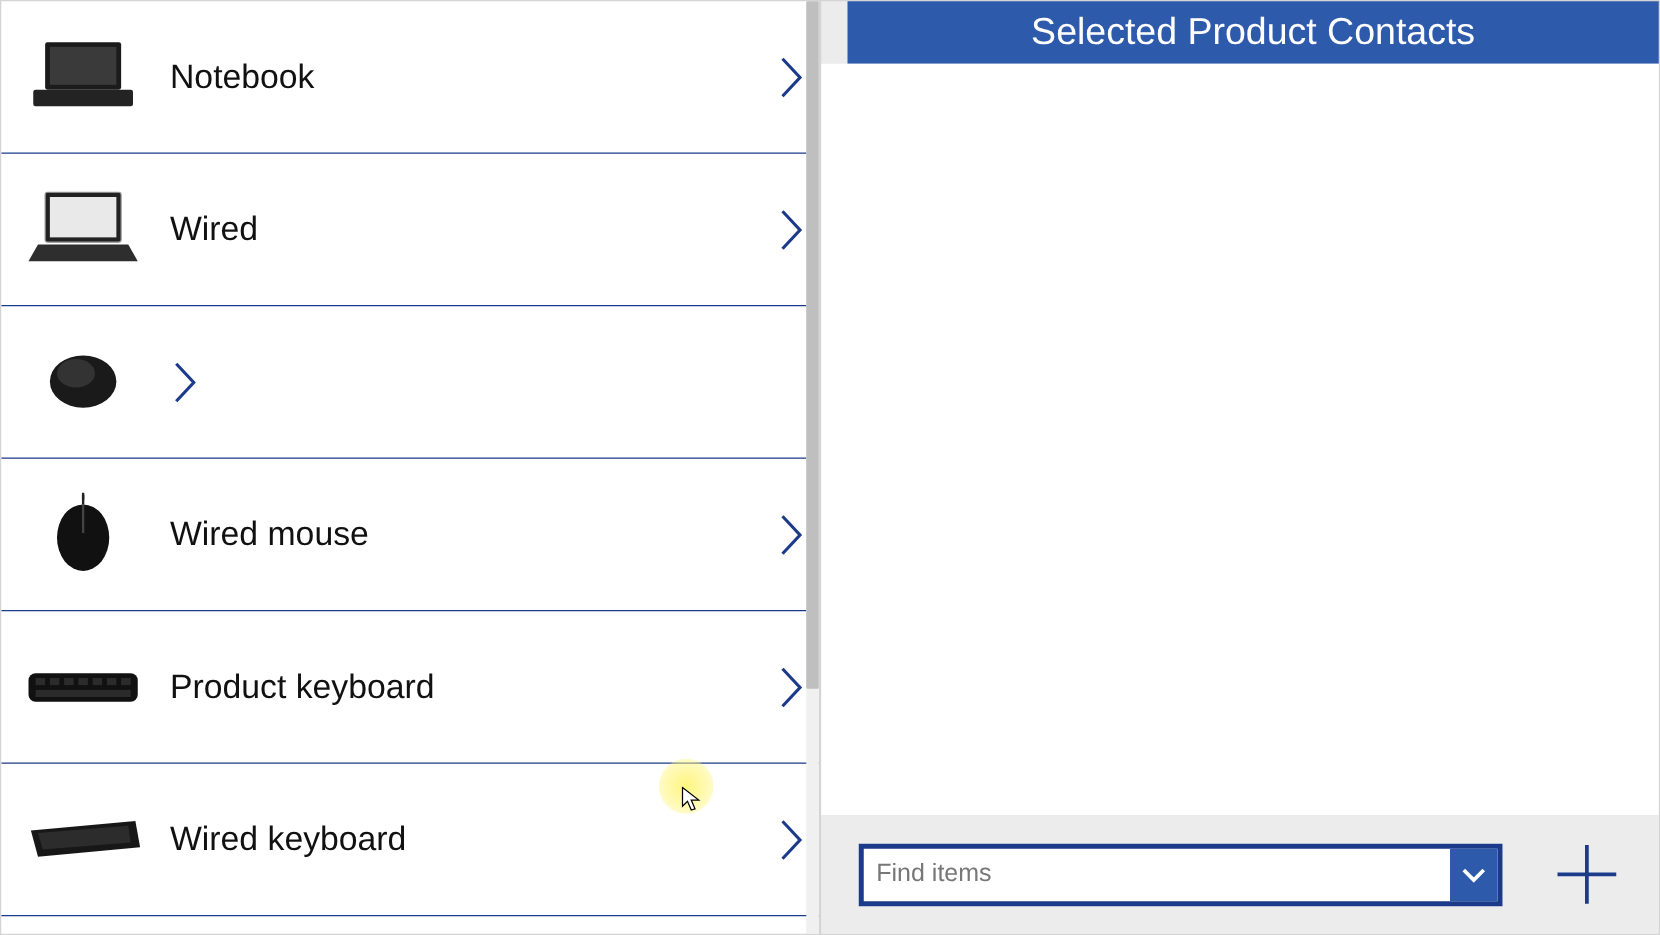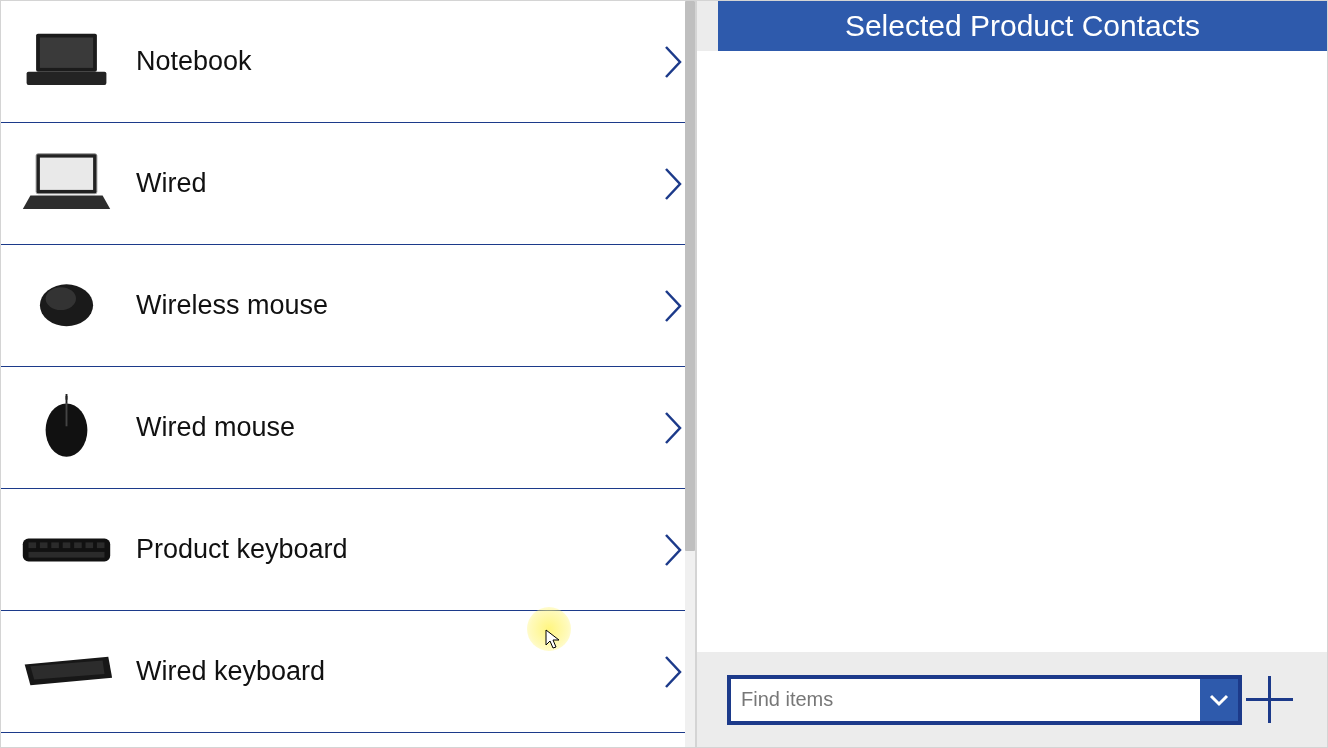--- a/index.html
+++ b/index.html
@@ -16,21 +16,21 @@
     .chevron svg { width: 18px; height: 34px; }
 
     
     .left-scroll { position: absolute; right: 0; top: 0; bottom: 0; width: 10px; background: #f0f0f0; }
     .left-scroll-thumb { position: absolute; left: 0; right: 0; top: 0; height: 550px; background: #bfbfbf; border-radius: 1px; }
 
     
     .right-panel { flex: 1; height: 100%; position: relative; background: #ececec; display: flex; flex-direction: column; border: 1px solid #d4d4d4; }
     .right-header { height: 50px; background: #2e5aac; color: #fff; font-size: 30px; display: flex; align-items: center; justify-content: center; font-weight: 400; margin-left: 21px; }
     .right-body { flex: 1; background: #fff; }
-    .right-footer { height: 95px; background: #ececec; display: flex; align-items: center; padding-left: 30px; padding-right: 30px; }
+    .right-footer { height: 95px; background: #ececec; display: flex; align-items: center; padding-left: 30px; padding-right: 30px; gap: 40px; }
 
     .combo { flex: 0 0 515px; height: 50px; display: flex; border: 4px solid #1c3a8a; background: #fff; }
     .combo-input { flex: 1; border: none; outline: none; font-size: 20px; padding: 0 10px; color: #555; background: transparent; }
     .combo-input::placeholder { color: #777; }
     .combo-arrow { width: 38px; background: #2e5aac; display: flex; align-items: center; justify-content: center; }
     .combo-arrow svg { width: 20px; height: 14px; stroke: #fff; stroke-width: 3; fill: none; }
 
     .add-btn { width: 55px; height: 55px; display: flex; align-items: center; justify-content: center; cursor: pointer; }
     .add-btn svg { width: 55px; height: 55px; stroke: #1c3a8a; stroke-width: 3; }
 
@@ -79,21 +79,20 @@
         </div>
       </div>
 
       <div class="product-row">
         <div class="product-thumb">
           <svg viewBox="0 0 100 70">
               <ellipse cx="50" cy="35" rx="28" ry="22" fill="#1a1a1a"></ellipse>
               <ellipse cx="44" cy="28" rx="16" ry="12" fill="#333"></ellipse>
             </svg>
         </div>
-        <div class="product-label">Wireless mouse</div>
         <div class="chevron">
           <svg viewBox="0 0 18 34" fill="none" stroke="#1c3a8a" stroke-width="2.5">
               <polyline points="2,2 16,17 2,32"></polyline>
             </svg>
         </div>
       </div>
 
       <div class="product-row">
         <div class="product-thumb">
           <svg viewBox="0 0 100 70">

